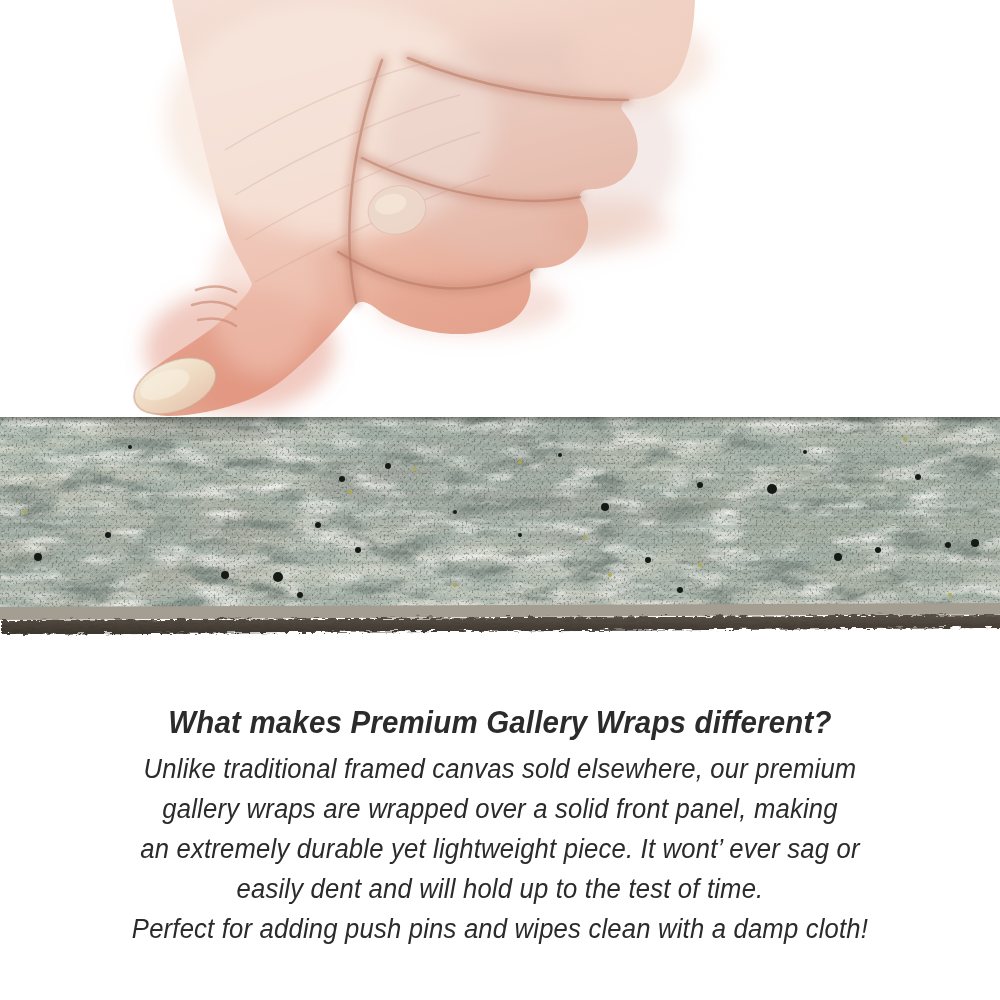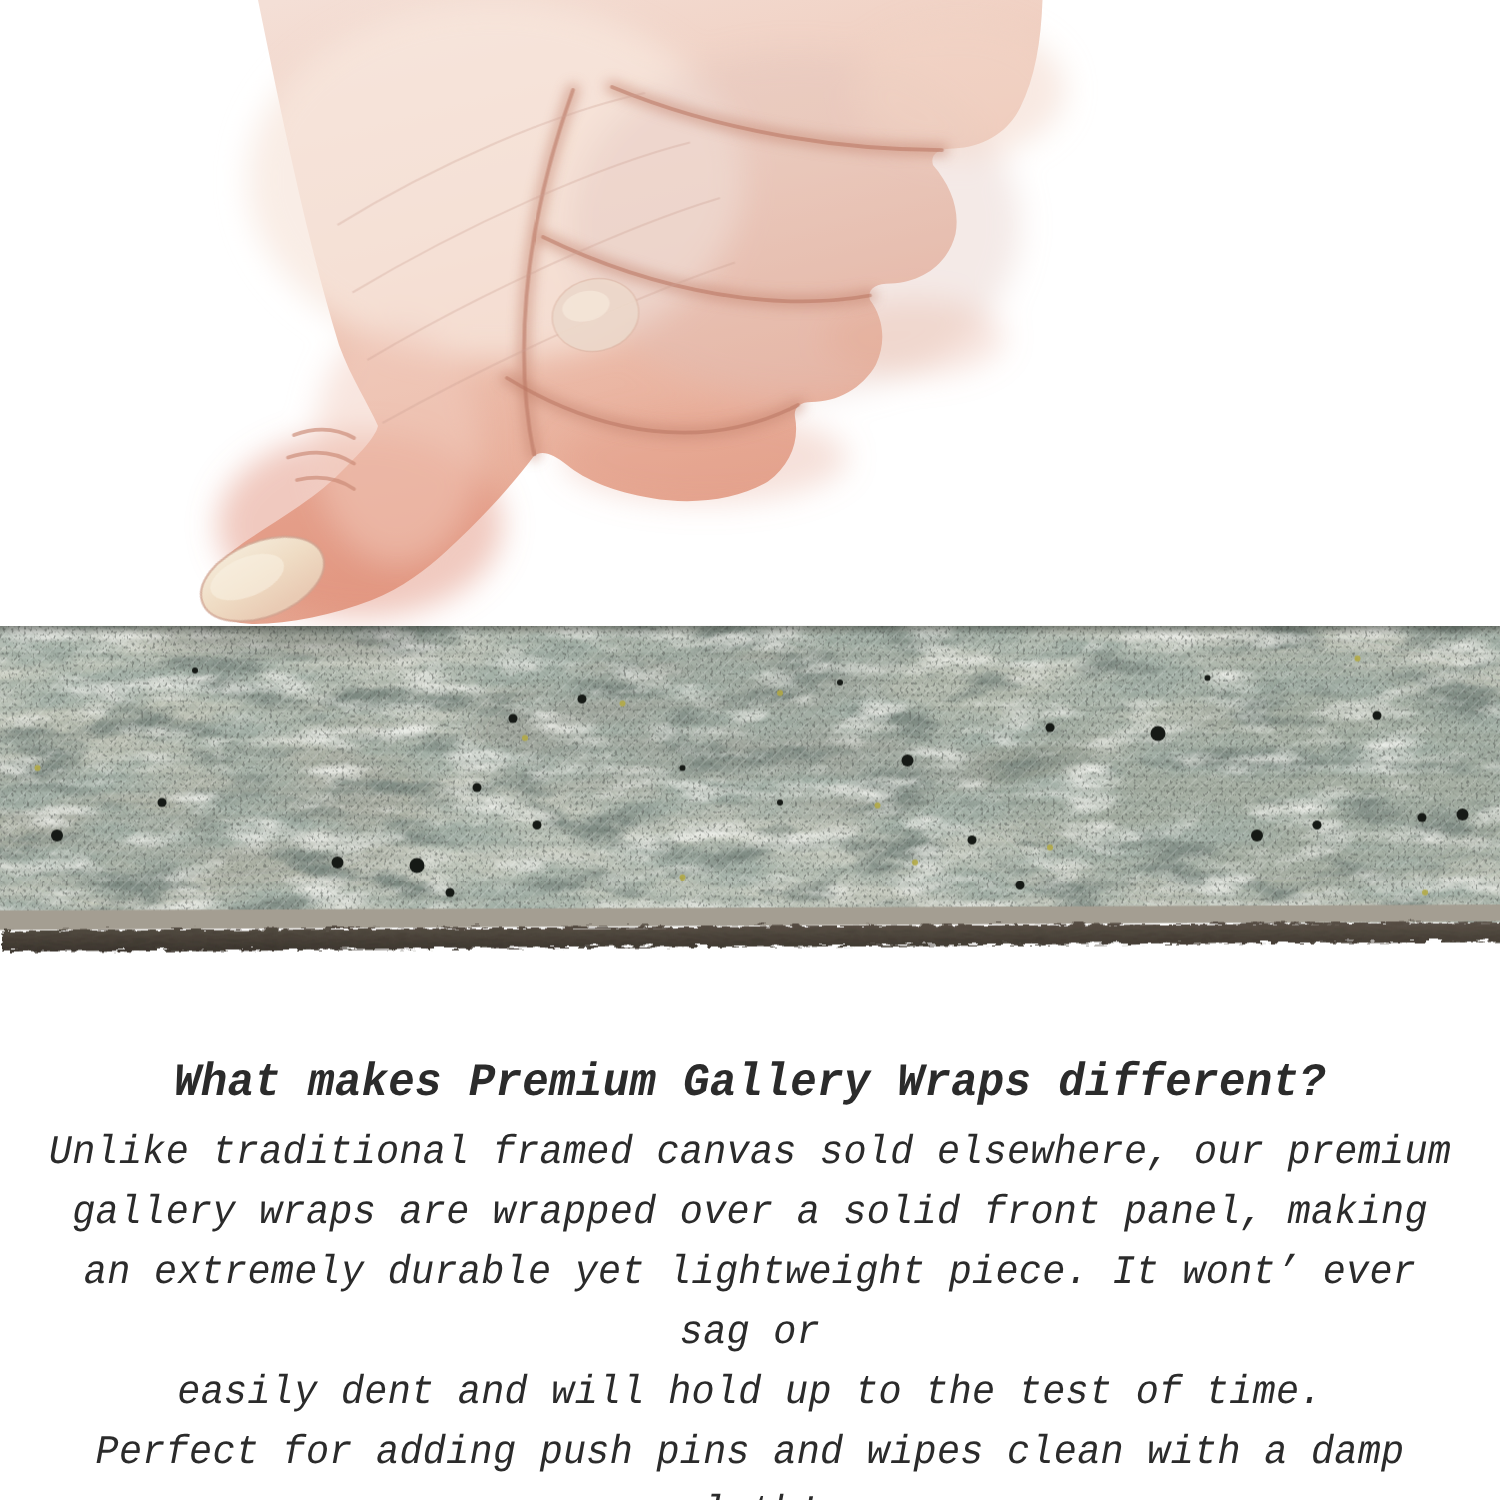--- a/index.html
+++ b/index.html
@@ -1,18 +1,18 @@
 <!DOCTYPE html>
 <html><head>
 <meta charset="utf-8">
 <style>
   html,body{margin:0;padding:0;background:#ffffff;}
   .stage{
     position:relative;width:1000px;height:1000px;background:#ffffff;
-    overflow:hidden;font-family:Liberation Mono, monospace;
+    overflow:hidden;font-family:Liberation Sans, sans-serif;
   }
   figure{margin:0;padding:0;}
   .hand-layer{position:absolute;left:0;top:0;width:1000px;height:418px;}
   .canvas-layer{position:absolute;left:0;top:417px;width:1000px;height:220px;}
   .text-block{
     position:absolute;top:702px;left:0;width:1000px;text-align:center;
     color:#2b2b2b;font-style:italic;
     transform:scaleX(.95);transform-origin:50% 0;
   }
   .headline{

